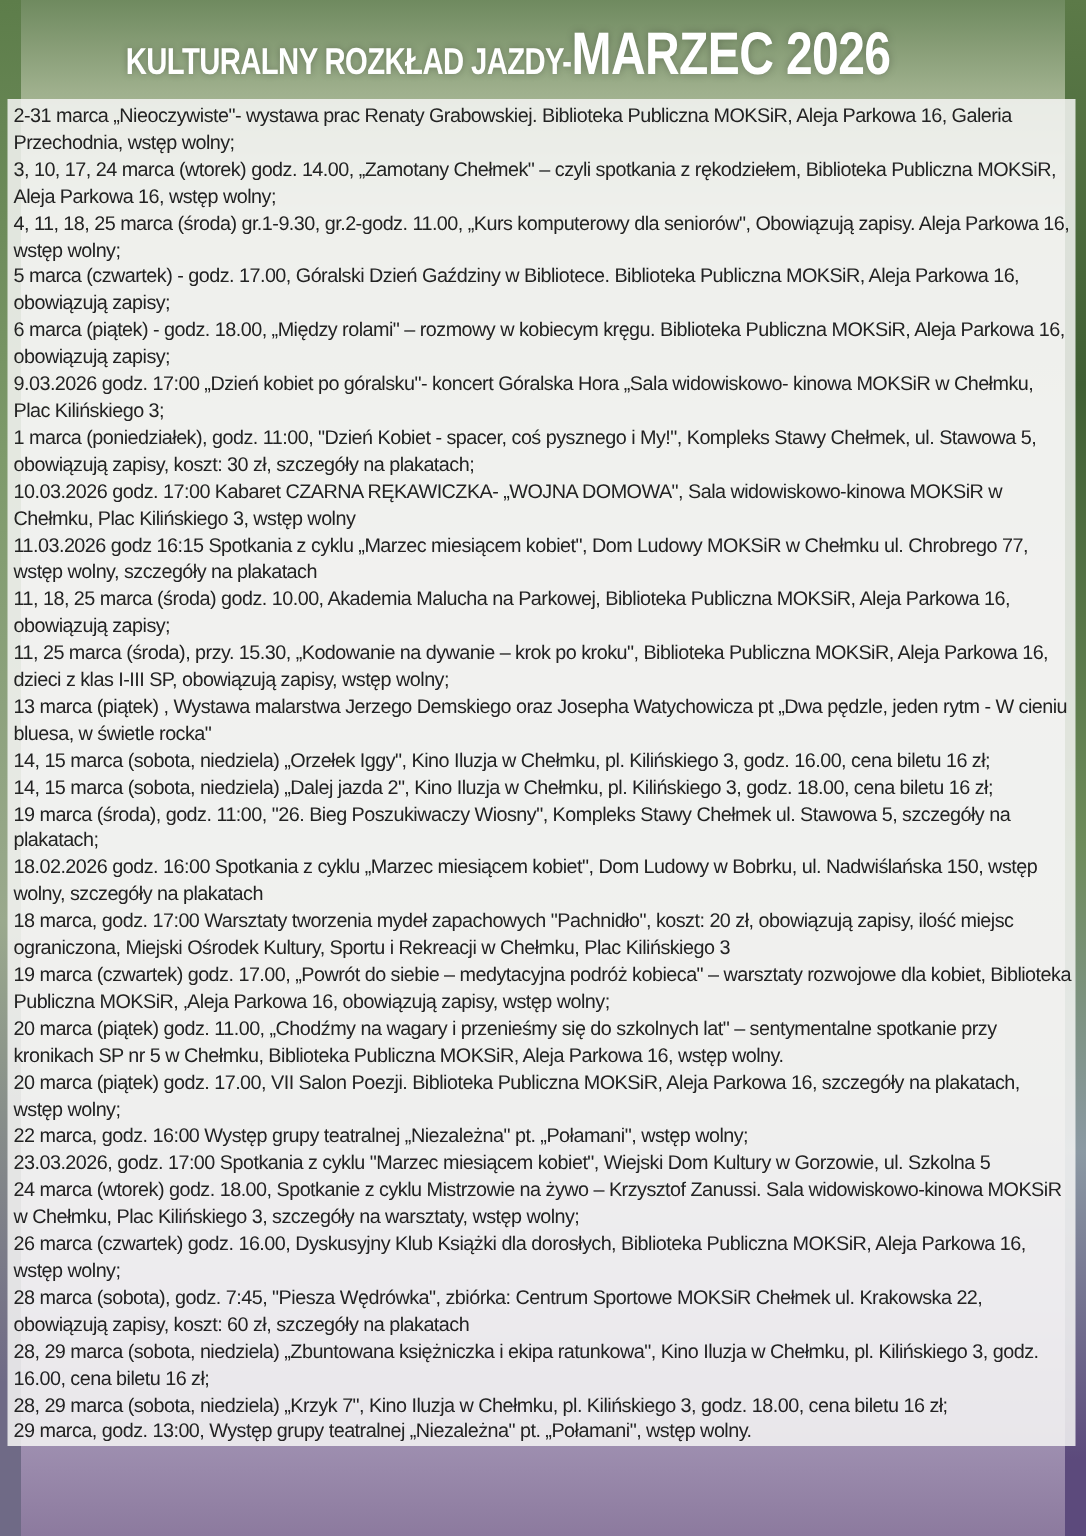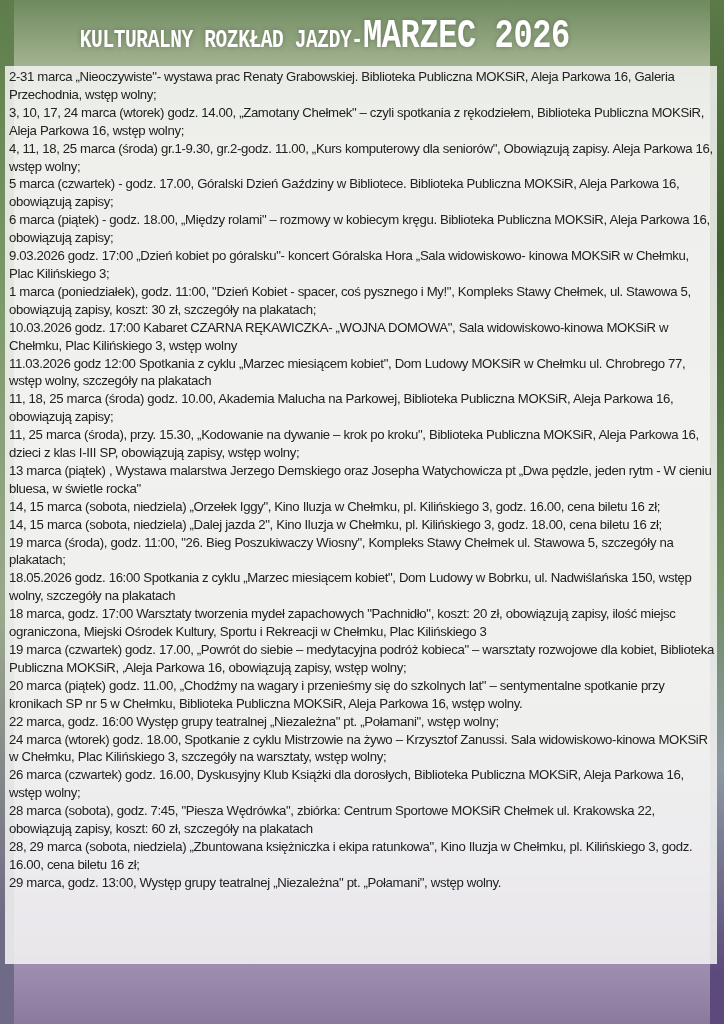--- a/index.html
+++ b/index.html
@@ -2,21 +2,21 @@
 <html><head>
 <meta charset="utf-8">
 <style>
   html,body{margin:0;padding:0;}
   body{width:724px;height:1024px;overflow:hidden;position:relative;
     font-family:"Liberation Sans Narrow","Liberation Sans",sans-serif;
     background:linear-gradient(180deg,#6f8a5f 0%,#9fb08d 6%,#c9d2bf 14%,#d9ddd4 40%,#cfd3cc 70%,#b9aecb 85%,#8c7a9e 100%);}
   .bg-left{position:absolute;left:0;top:0;width:14px;height:1024px;background:linear-gradient(180deg,#5d7d4a,#7e9a6b 30%,#9aa98d 60%,#6f6a86 90%);}
   .bg-right{position:absolute;right:0;top:0;width:14px;height:1024px;background:linear-gradient(180deg,#5c7a48,#3f5e33 25%,#6d8b5a 55%,#8b99a3 75%,#5c4a7c 95%);}
   .title{position:absolute;left:0;top:14px;width:600px;text-align:right;color:#fff;
-    font-family:Liberation Mono, monospace;font-weight:bold;letter-spacing:-0.5px;
+    font-family:Liberation Sans, sans-serif;font-weight:bold;letter-spacing:-0.5px;
     text-shadow:0 0 6px rgba(0,0,0,.25);white-space:nowrap;}
   .title .t-small{font-size:25px;vertical-align:baseline;transform:scaleX(.78);display:inline-block;transform-origin:right bottom;}
   .title .t-big{font-size:40px;display:inline-block;transform:scaleX(.8);transform-origin:left bottom;}
   .panel{position:absolute;left:5px;top:66px;width:712px;height:898px;background:rgba(244,245,243,.86);}
   .events{position:absolute;left:9px;top:68px;width:706px;margin:0;padding:0;list-style:none;
     color:#222;font-size:13.2px;line-height:17.9px;letter-spacing:-0.35px;}
   .events li{margin:0;padding:0;transform-origin:left;}
   .events b{font-weight:normal;}
   .footer{position:absolute;left:0;top:964px;width:724px;height:60px;}
 </style>
@@ -34,36 +34,39 @@
 
 <ul class="events" id="events">
     <li><b>2-31 marca</b><span> „Nieoczywiste"- wystawa prac Renaty Grabowskiej. Biblioteka Publiczna MOKSiR, Aleja Parkowa 16, Galeria Przechodnia, wstęp wolny;</span></li>
     <li><b>3, 10, 17, 24 marca</b><span> (wtorek) godz. 14.00, „Zamotany Chełmek" – czyli spotkania z rękodziełem, Biblioteka Publiczna MOKSiR, Aleja Parkowa 16, wstęp wolny;</span></li>
     <li><b>4, 11, 18, 25 marca</b><span> (środa) gr.1-9.30, gr.2-godz. 11.00, „Kurs komputerowy dla seniorów", Obowiązują zapisy. Aleja Parkowa 16, wstęp wolny;</span></li>
     <li><b>5 marca</b><span> (czwartek) - godz. 17.00, Góralski Dzień Gaździny w Bibliotece. Biblioteka Publiczna MOKSiR, Aleja Parkowa 16, obowiązują zapisy;</span></li>
     <li><b>6 marca</b><span> (piątek) - godz. 18.00, „Między rolami" – rozmowy w kobiecym kręgu. Biblioteka Publiczna MOKSiR,  Aleja Parkowa 16, obowiązują zapisy;</span></li>
     <li><b>9.03.2026</b><span> godz. 17:00 „Dzień kobiet po góralsku"- koncert Góralska Hora „Sala widowiskowo- kinowa MOKSiR w Chełmku, Plac Kilińskiego 3;</span></li>
     <li><b>1 marca</b><span> (poniedziałek), godz. 11:00, "Dzień Kobiet - spacer, coś pysznego i My!", Kompleks Stawy Chełmek, ul. Stawowa 5, obowiązują zapisy, koszt: 30 zł, szczegóły na plakatach;</span></li>
     <li><b>10.03.2026</b><span> godz. 17:00 Kabaret CZARNA RĘKAWICZKA- „WOJNA DOMOWA", Sala widowiskowo-kinowa MOKSiR w Chełmku, Plac Kilińskiego 3, wstęp wolny</span></li>
-    <li><b>11.03.2026</b><span> godz 12:00 Spotkania z cyklu „Marzec miesiącem kobiet", Dom Ludowy MOKSiR w Chełmku ul. Chrobrego 77, wstęp wolny, szczegóły na plakatach</span></li>
+    <li><b>11.03.2026</b><span> godz 16:15 Spotkania z cyklu „Marzec miesiącem kobiet", Dom Ludowy MOKSiR w Chełmku ul. Chrobrego 77, wstęp wolny, szczegóły na plakatach</span></li>
     <li><b>11, 18, 25 marca</b><span> (środa) godz. 10.00, Akademia Malucha na Parkowej, Biblioteka Publiczna MOKSiR, Aleja Parkowa 16, obowiązują zapisy;</span></li>
     <li><b>11, 25 marca</b><span> (środa), przy. 15.30, „Kodowanie na dywanie – krok po kroku", Biblioteka Publiczna MOKSiR, Aleja Parkowa 16, dzieci z klas I-III SP, obowiązują zapisy, wstęp wolny;</span></li>
     <li><b>13 marca</b><span> (piątek) , Wystawa malarstwa Jerzego Demskiego oraz Josepha Watychowicza pt „Dwa pędzle, jeden rytm - W cieniu bluesa, w świetle rocka"</span></li>
     <li><b>14, 15 marca</b><span> (sobota, niedziela) „Orzełek Iggy", Kino Iluzja w Chełmku, pl. Kilińskiego 3, godz. 16.00, cena biletu 16 zł;</span></li>
     <li><b>14, 15 marca</b><span> (sobota, niedziela) „Dalej jazda 2", Kino Iluzja w Chełmku, pl. Kilińskiego 3, godz. 18.00, cena biletu 16 zł;</span></li>
     <li><b>19 marca</b><span> (środa), godz. 11:00, "26. Bieg Poszukiwaczy Wiosny", Kompleks Stawy Chełmek ul. Stawowa 5, szczegóły na plakatach;</span></li>
-    <li><b>18.05.2026</b><span> godz. 16:00  Spotkania z cyklu „Marzec miesiącem kobiet", Dom Ludowy w Bobrku, ul. Nadwiślańska 150, wstęp wolny, szczegóły na plakatach</span></li>
+    <li><b>18.02.2026</b><span> godz. 16:00  Spotkania z cyklu „Marzec miesiącem kobiet", Dom Ludowy w Bobrku, ul. Nadwiślańska 150, wstęp wolny, szczegóły na plakatach</span></li>
     <li><b>18 marca,</b><span> godz. 17:00 Warsztaty tworzenia mydeł zapachowych "Pachnidło", koszt: 20 zł, obowiązują zapisy, ilość miejsc ograniczona, Miejski Ośrodek Kultury, Sportu i Rekreacji w Chełmku, Plac Kilińskiego 3</span></li>
     <li><b>19 marca</b><span> (czwartek) godz. 17.00, „Powrót do siebie – medytacyjna podróż kobieca" – warsztaty rozwojowe dla kobiet, Biblioteka Publiczna MOKSiR, ‚Aleja Parkowa 16, obowiązują zapisy, wstęp wolny;</span></li>
     <li><b>20 marca</b><span> (piątek) godz. 11.00, „Chodźmy na wagary i przenieśmy się do szkolnych lat" – sentymentalne spotkanie przy kronikach SP nr 5 w Chełmku, Biblioteka Publiczna MOKSiR, Aleja Parkowa 16, wstęp wolny.</span></li>
+    <li><b>20 marca</b><span> (piątek) godz. 17.00, VII Salon Poezji. Biblioteka Publiczna MOKSiR, Aleja Parkowa 16, szczegóły na plakatach, wstęp wolny;</span></li>
     <li><b>22 marca,</b><span> godz. 16:00  Występ grupy teatralnej „Niezależna" pt. „Połamani", wstęp wolny;</span></li>
+    <li><b>23.03.2026,</b><span> godz. 17:00 Spotkania z cyklu "Marzec miesiącem kobiet", Wiejski Dom Kultury w Gorzowie, ul. Szkolna 5</span></li>
     <li><b>24 marca</b><span> (wtorek) godz. 18.00, Spotkanie z cyklu Mistrzowie na żywo – Krzysztof Zanussi. Sala widowiskowo-kinowa MOKSiR w Chełmku, Plac Kilińskiego 3, szczegóły na warsztaty, wstęp wolny;</span></li>
     <li><b>26 marca</b><span> (czwartek) godz. 16.00, Dyskusyjny Klub Książki dla dorosłych, Biblioteka Publiczna MOKSiR, Aleja Parkowa 16, wstęp wolny;</span></li>
     <li><b>28 marca</b><span>  (sobota), godz. 7:45, "Piesza Wędrówka", zbiórka: Centrum Sportowe MOKSiR Chełmek ul. Krakowska 22, obowiązują zapisy, koszt: 60 zł, szczegóły na plakatach</span></li>
     <li><b>28, 29 marca</b><span> (sobota, niedziela) „Zbuntowana księżniczka i ekipa ratunkowa", Kino Iluzja w Chełmku, pl. Kilińskiego 3, godz. 16.00, cena biletu 16 zł;</span></li>
+    <li><b>28, 29 marca</b><span> (sobota, niedziela) „Krzyk 7", Kino Iluzja w Chełmku, pl. Kilińskiego 3, godz. 18.00, cena biletu 16 zł;</span></li>
     <li><b>29 marca,</b><span> godz. 13:00,  Występ grupy teatralnej „Niezależna" pt. „Połamani", wstęp wolny.</span></li>
   </ul>
 
 <div class="footer">
   
   
   
   
   
 </div>

